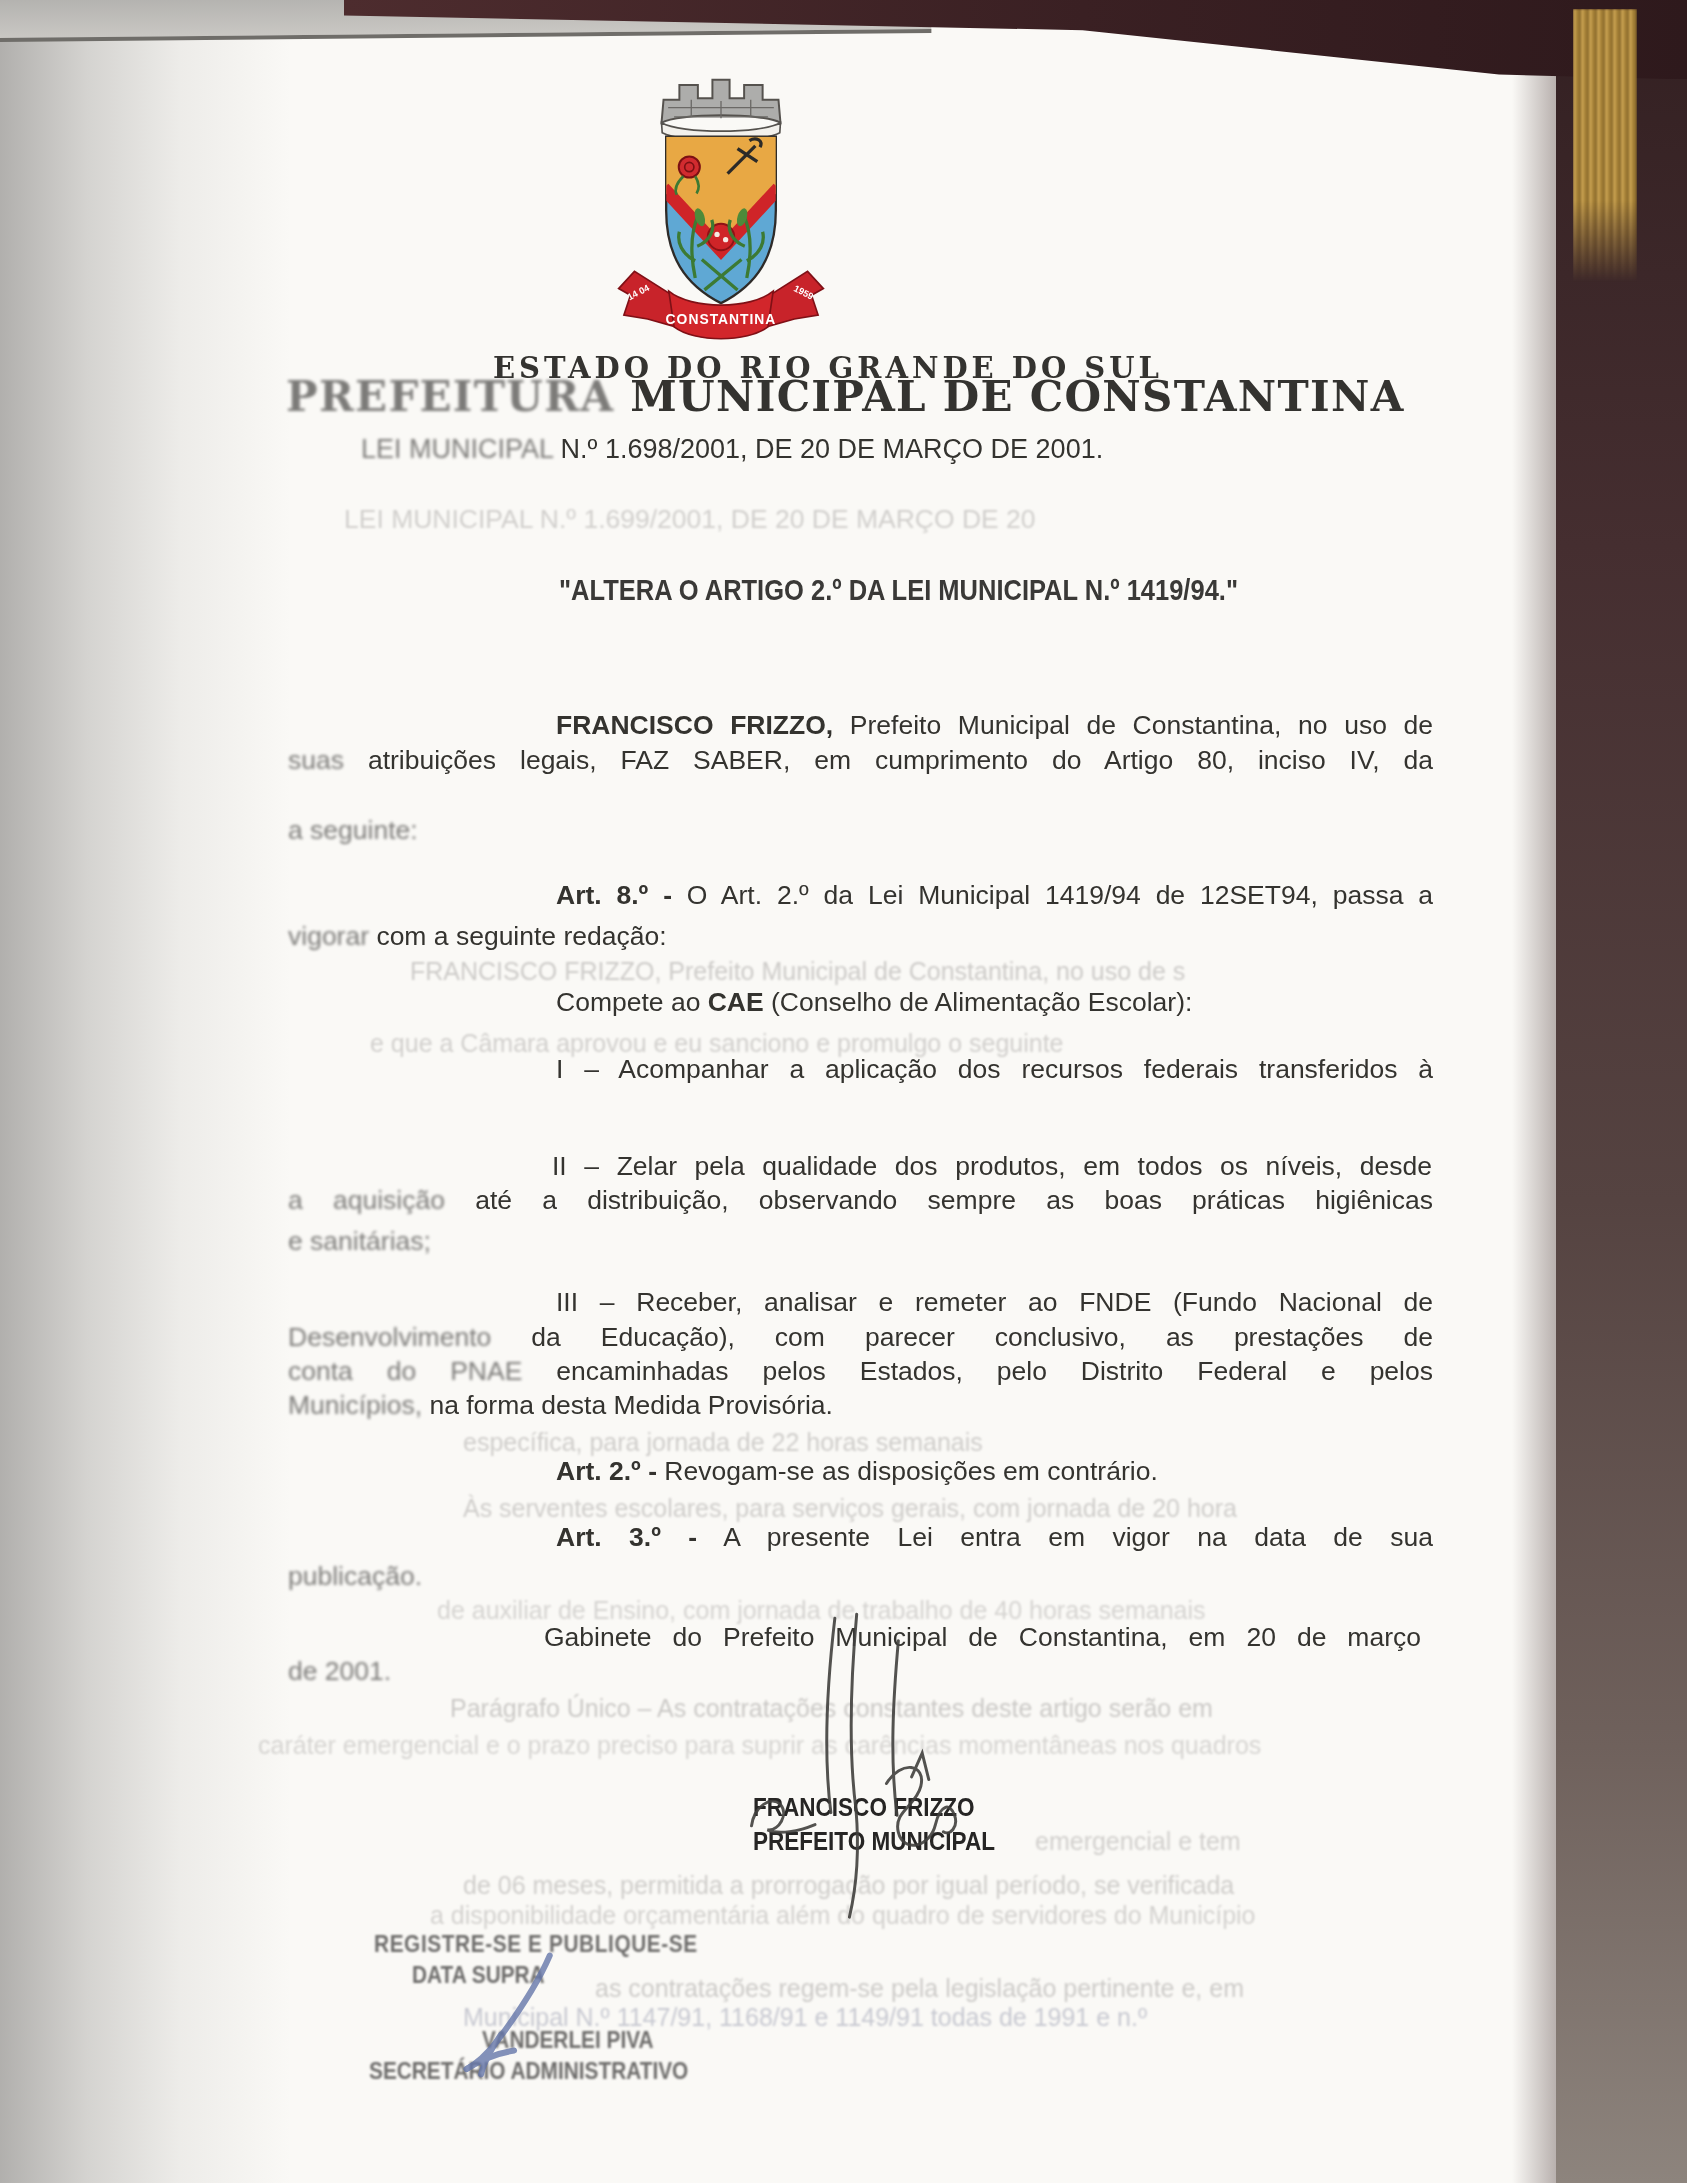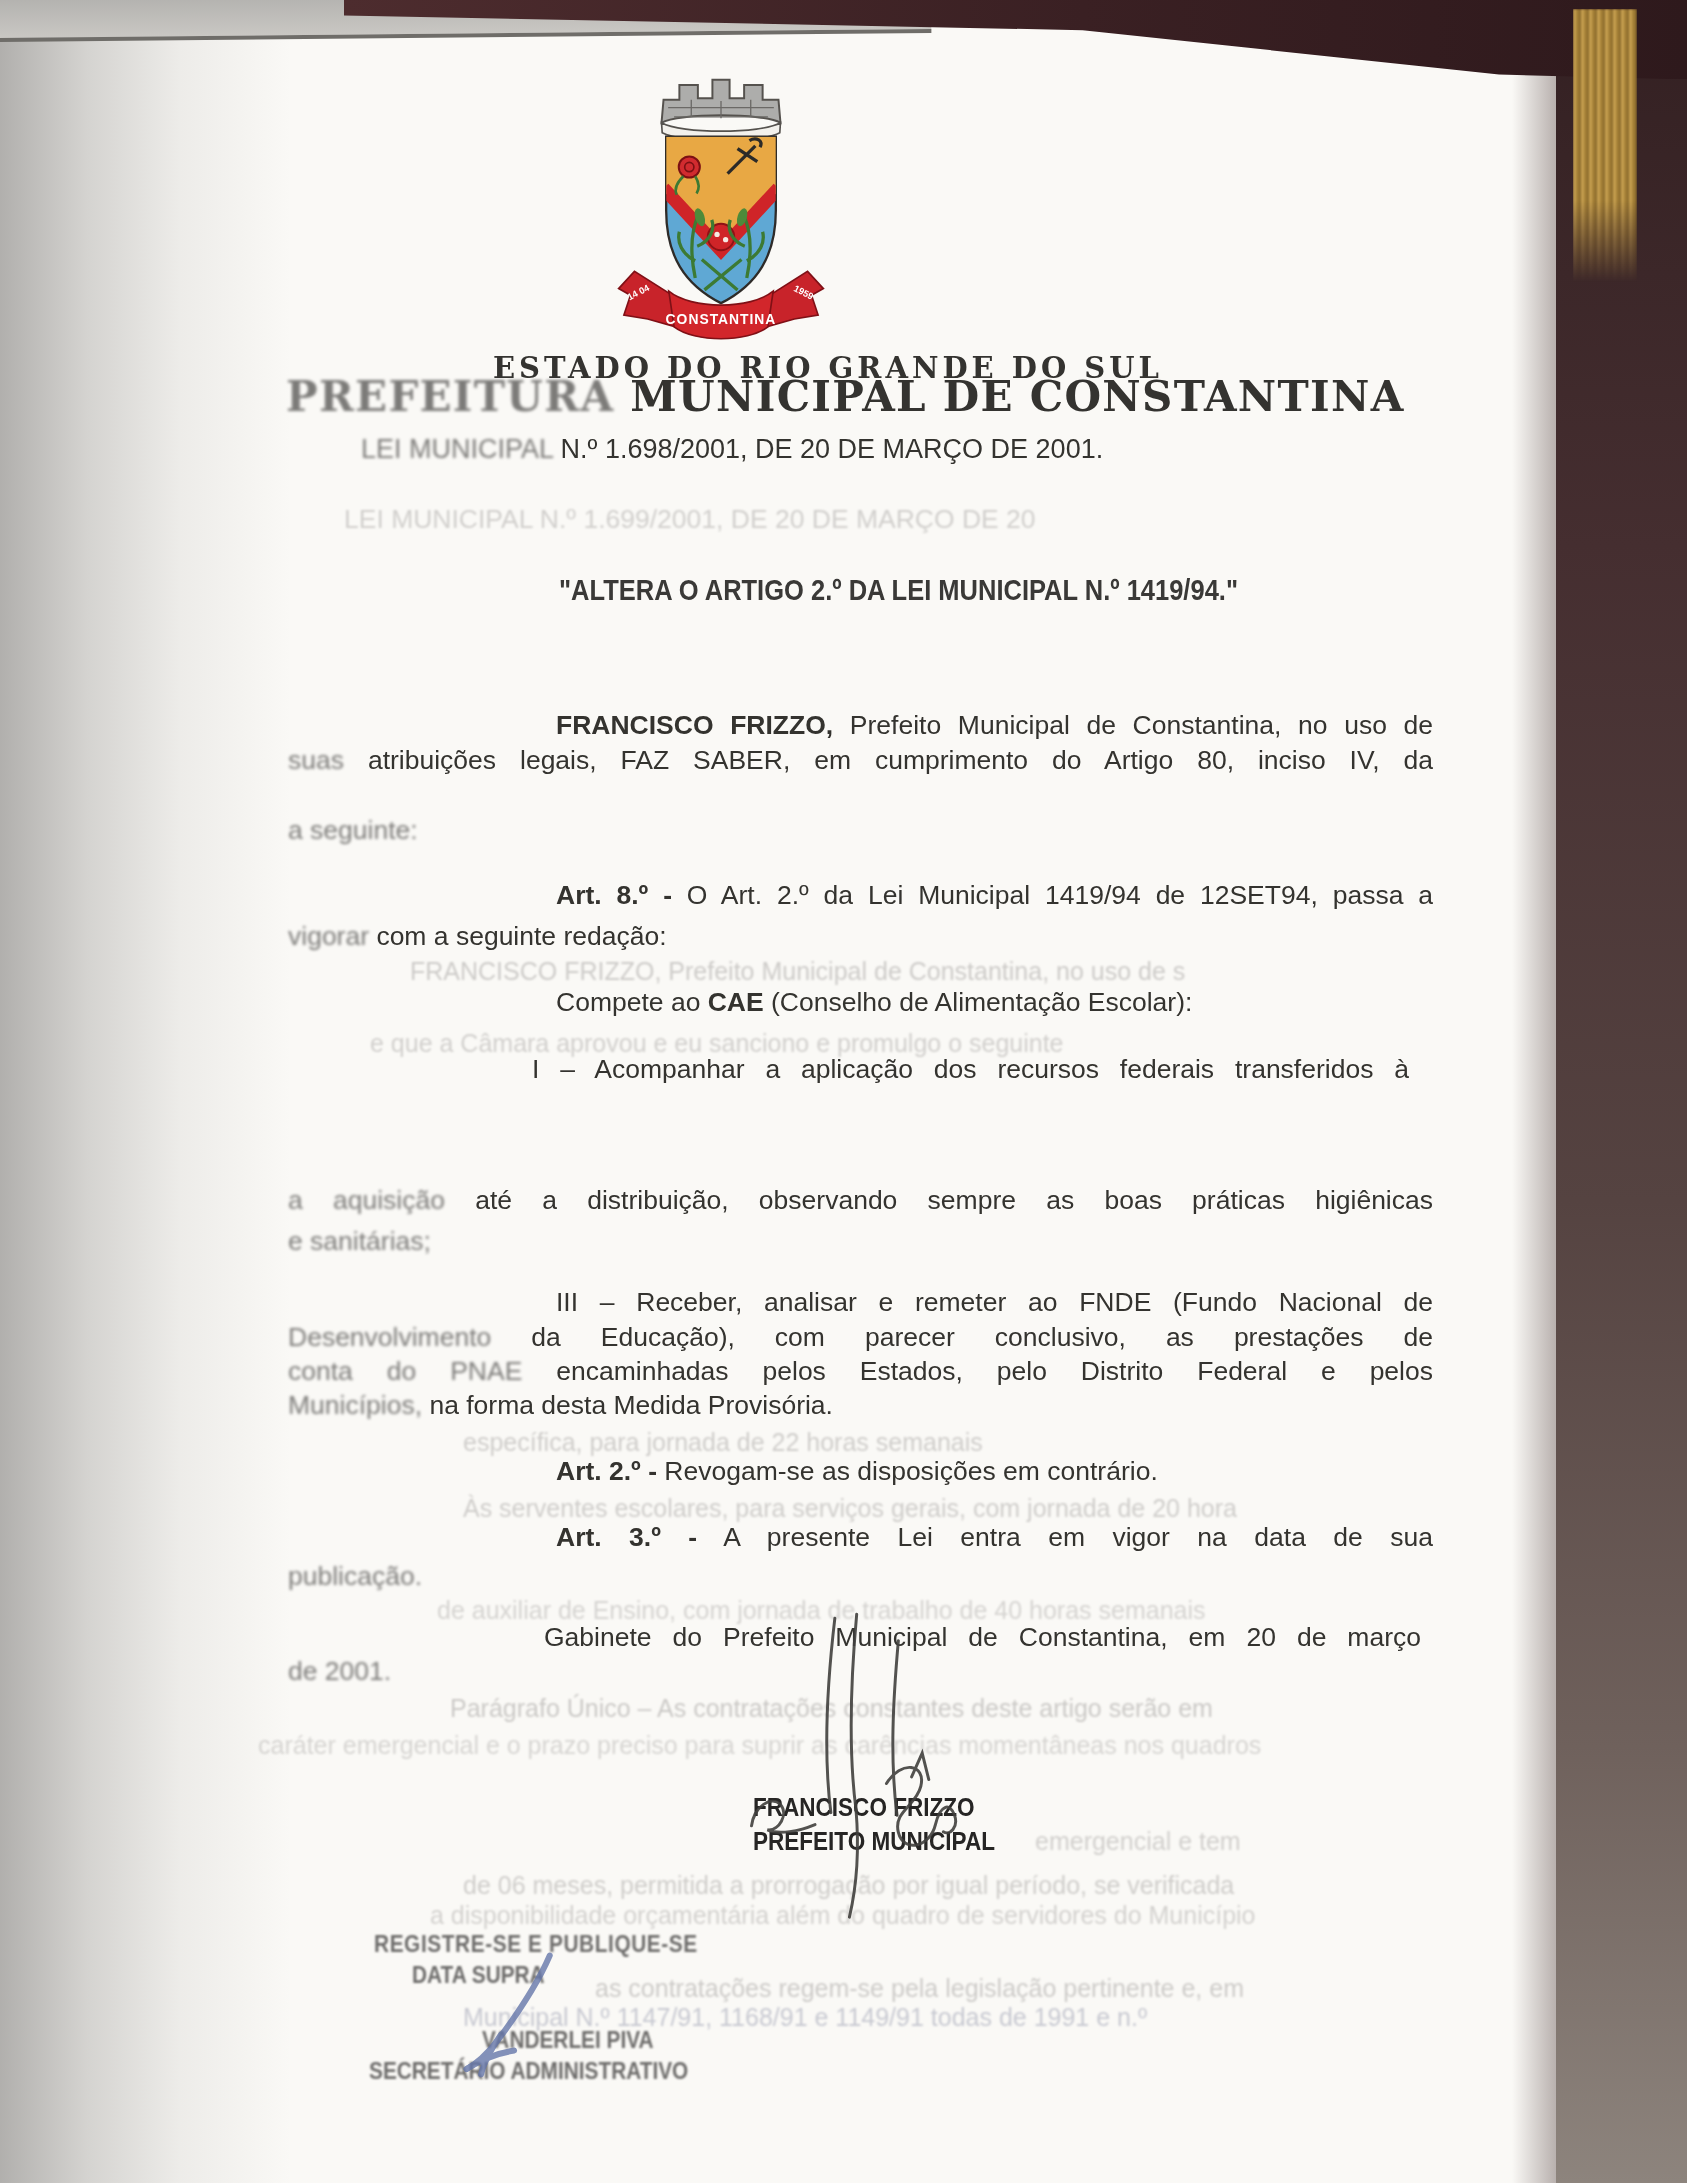--- a/index.html
+++ b/index.html
@@ -137,22 +137,23 @@
   </div>
 
   <div class="ghost" style="left:410px;top:957px;opacity:.42;">FRANCISCO FRIZZO, Prefeito Municipal de Constantina, no uso de s</div>
 
   <div class="ln nw" style="left:556px;top:986px;">
     <span>Compete ao </span><span class="b">CAE</span><span> (Conselho de Alimentação Escolar):</span>
   </div>
 
   <div class="ghost" style="left:370px;top:1029px;opacity:.38;">e que a Câmara aprovou e eu sanciono e promulgo o seguinte</div>
 
-  <div class="ln j" style="left:532px;top:1053px;width:877px;"><span>I – Acompanhar a aplicação dos recursos federais transferidos à</span></div>
-
+  <div class="ln j" style="left:556px;top:1053px;width:877px;"><span>I – Acompanhar a aplicação dos recursos federais transferidos à</span></div>
+
+  <div class="ln j" style="left:552px;top:1150px;width:880px;"><span>II – Zelar pela qualidade dos produtos, em todos os níveis, desde</span></div>
   <div class="ln j" style="left:288px;top:1184px;width:1145px;">
     <span class="lead">a aquisição</span><span> até a distribuição, observando sempre as boas práticas higiênicas</span>
   </div>
   <div class="ln nw" style="left:288px;top:1225px;">
     <span class="lead">e sanitárias;</span>
   </div>
 
   <div class="ln j" style="left:556px;top:1286px;width:877px;"><span>III – Receber, analisar e remeter ao FNDE (Fundo Nacional de</span></div>
   <div class="ln j" style="left:288px;top:1321px;width:1145px;">
     <span class="lead">Desenvolvimento</span><span> da Educação), com parecer conclusivo, as prestações de</span>

